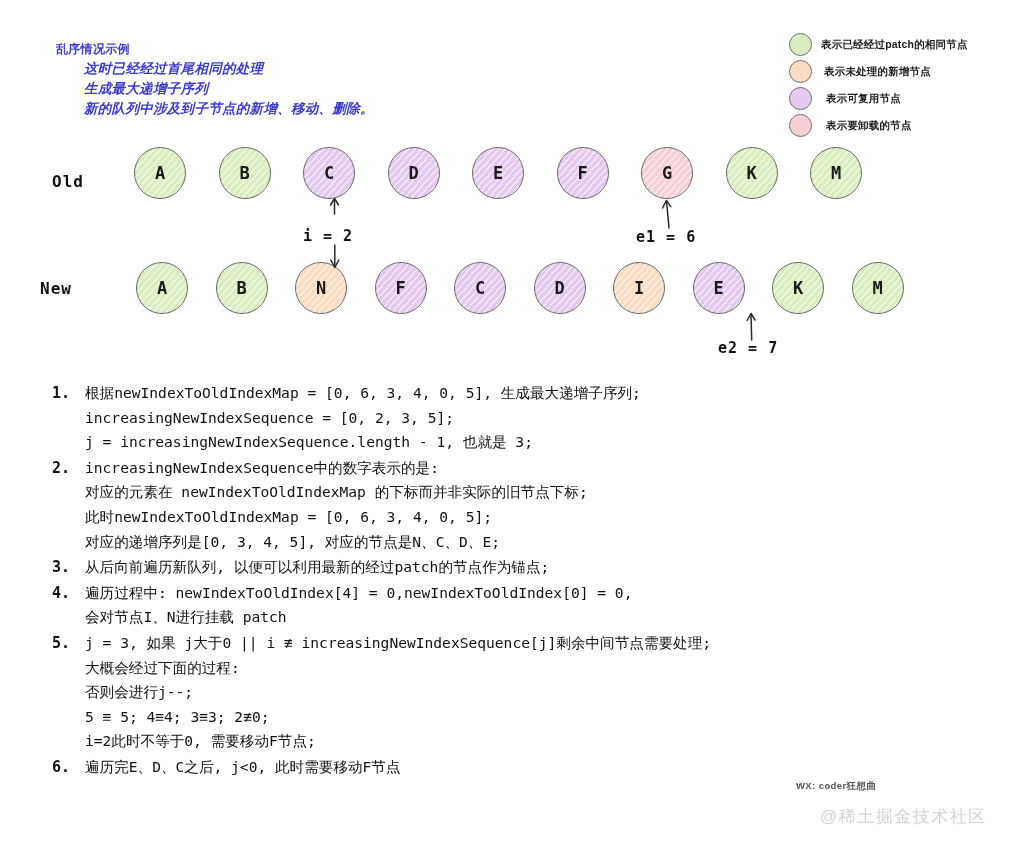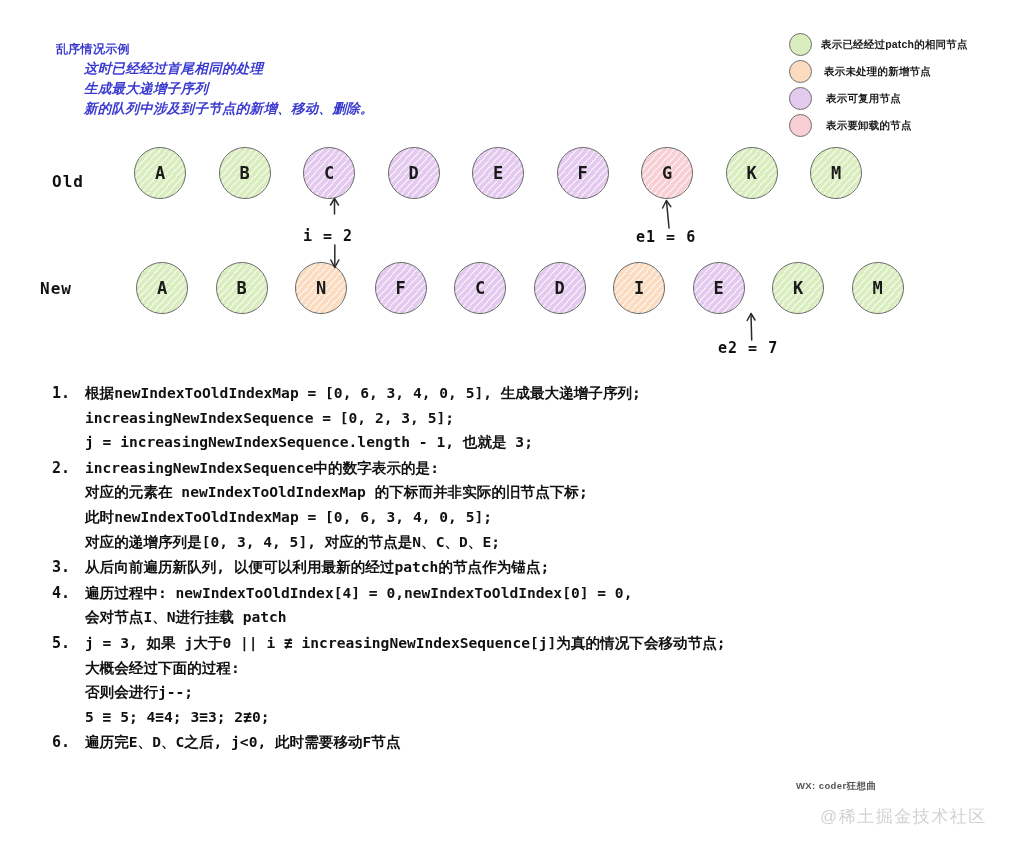--- a/index.html
+++ b/index.html
@@ -135,21 +135,21 @@
     font-size: 15px;
     font-weight: bold;
     color: #111;
     line-height: 24.6px;
     text-align: left;
   }
   .note-body { flex: 1; }
   .note-line {
     font-family: "DejaVu Sans Mono", monospace;
     font-size: 14.6px;
-    font-weight: bold;
+    font-weight: normal;
     color: #111;
     line-height: 24.6px;
     white-space: nowrap;
     letter-spacing: 0px;
   }
 
   
   #wx-watermark {
     position: absolute;
     left: 796px;
@@ -332,24 +332,25 @@
     <div class="note">
       <div class="note-num">4.</div>
       <div class="note-body">
         <div class="note-line">遍历过程中: newIndexToOldIndex[4] = 0,newIndexToOldIndex[0] = 0,</div>
         <div class="note-line">会对节点I、N进行挂载 patch</div>
       </div>
     </div>
     <div class="note">
       <div class="note-num">5.</div>
       <div class="note-body">
-        <div class="note-line">j = 3, 如果 j大于0 || i ≢ increasingNewIndexSequence[j]为真的情况下会移动节点;</div>
+        <div class="note-line">j = 3, 如果 j大于0 || i ≢ increasingNewIndexSequence[j]剩余中间节点需要处理;</div>
         <div class="note-line">大概会经过下面的过程:</div>
         <div class="note-line">否则会进行j--;</div>
         <div class="note-line">5 ≡ 5; 4≡4; 3≡3; 2≢0;</div>
+        <div class="note-line">i=2此时不等于0, 需要移动F节点;</div>
       </div>
     </div>
     <div class="note">
       <div class="note-num">6.</div>
       <div class="note-body">
         <div class="note-line">遍历完E、D、C之后,  j&lt;0, 此时需要移动F节点</div>
       </div>
     </div>
   </div>
 

